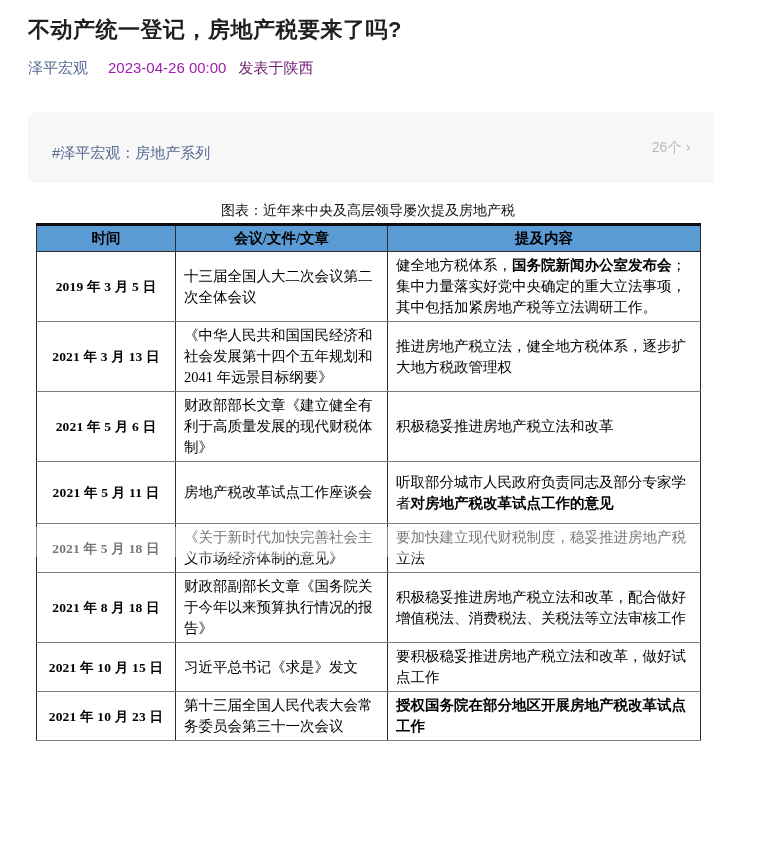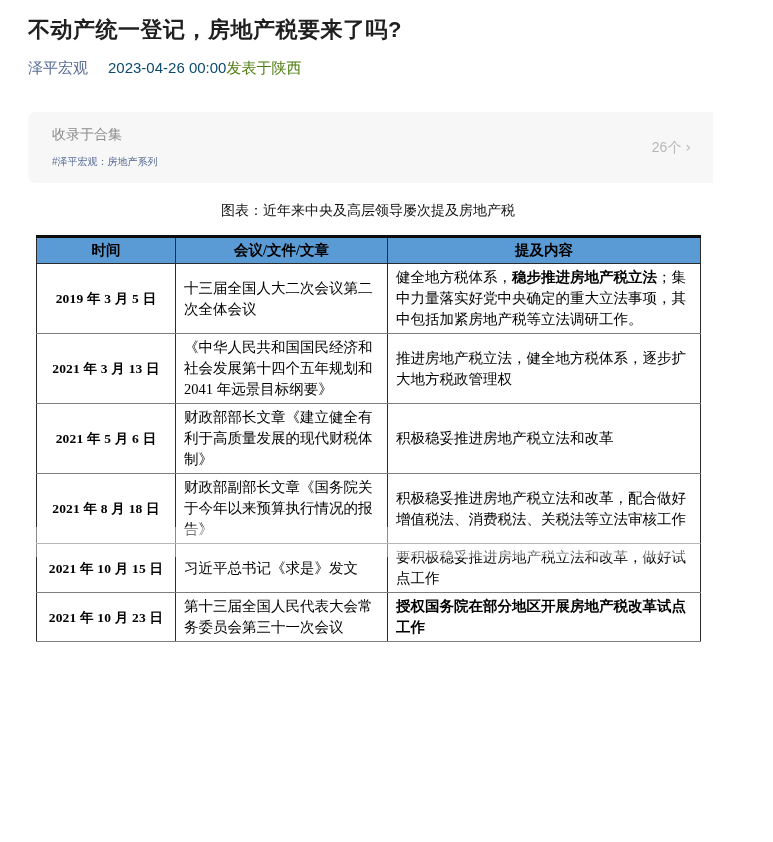--- a/index.html
+++ b/index.html
@@ -11,39 +11,39 @@
     background:#ffffff;
     font-family:"Liberation Sans","DejaVu Sans",sans-serif;
     padding:14px 26px 0 28px;
   }
   .title {
     font-size:22px; line-height:32px; font-weight:700; color:#1f1f1f;
     letter-spacing:0.5px;
   }
   .meta { margin-top:13px; font-size:15px; }
   .meta .author { color:#576b95; margin-right:20px; cursor:pointer; }
-  .meta .date   { color:#0c4a6e; }
-  .meta .loc    { color:#4d7c0f; }
+  .meta .date   { color:#a21caf; margin-right:12px; }
+  .meta .loc    { color:#701a75; }
   .collection-card {
     margin-top:34px;
     width:719px; height:71px;
     background:#f7f7f7; border-radius:8px;
     display:flex; align-items:center; justify-content:space-between;
     padding:0 56px 0 24px;
     cursor:pointer;
   }
   .col-label { font-size:14px; color:#8c8c8c; }
-  .col-name  { font-size:10px; color:#576b95; margin-top:11px; }
+  .col-name  { font-size:15px; color:#576b95; margin-top:11px; }
   .col-right { font-size:14px; color:#b7b7b7; white-space:nowrap;margin-left:28px; }
   .col-right .chev { margin-left:4px; font-family:"DejaVu Sans",sans-serif; }
   .figure { margin-top:19px; margin-left:8px; width:664px; }
   .caption {
     width:664px; text-align:center;
     font-family:Liberation Sans, sans-serif;
-    font-size:14px; color:#111; margin-bottom:15px;
+    font-size:14px; color:#111; margin-bottom:3px;
   }
   table.policy {
     width:664px; table-layout:fixed; border-collapse:collapse;
     border:1px solid #333; border-top:3px solid #0d0d0d;
     font-family:"Liberation Serif","DejaVu Serif",serif;
   }
   col.c1{width:139px} col.c2{width:212px} col.c3{width:313px}
   thead th {
     background:#5b9bd5; color:#000; font-weight:700; font-size:14.5px;
     height:27px; text-align:center;
@@ -82,21 +82,20 @@
 
 <div class="page">
   <h1 class="title">不动产统一登记，房地产税要来了吗?</h1>
 
   <div class="meta">
     <span class="author">泽平宏观</span><span class="date">2023-04-26 00:00</span><span class="loc">发表于陕西</span>
   </div>
 
   <div class="collection-card">
     <div class="col-left">
-      <div class="col-label">收录于合集</div>
       <div class="col-name">#泽平宏观：房地产系列</div>
     </div>
     <div class="col-right">
       <span>26个</span><span class="chev">›</span>
     </div>
   </div>
 
   <div class="figure">
     <div class="caption">图表：近年来中央及高层领导屡次提及房地产税</div>
     <table class="policy">
@@ -109,31 +108,41 @@
         <tr>
           <th>时间</th>
           <th>会议/文件/文章</th>
           <th>提及内容</th>
         </tr>
       </thead>
       <tbody id="policy-tbody">
           <tr>
             <td class="date">2019 年 3 月 5 日</td>
             <td>十三届全国人大二次会议第二次全体会议</td>
-            <td><span>健全地方税体系，</span><span class="b">稳步推进房地产税立法</span><span>；集中力量落实好党中央确定的重大立法事项，其中包括加紧房地产税等立法调研工作。</span></td>
+            <td><span>健全地方税体系，</span><span class="b">国务院新闻办公室发布会</span><span>；集中力量落实好党中央确定的重大立法事项，其中包括加紧房地产税等立法调研工作。</span></td>
           </tr>
           <tr>
             <td class="date">2021 年 3 月 13 日</td>
             <td>《中华人民共和国国民经济和社会发展第十四个五年规划和 2041 年远景目标纲要》</td>
             <td><span>推进房地产税立法，健全地方税体系，逐步扩大地方税政管理权</span></td>
           </tr>
           <tr>
             <td class="date">2021 年 5 月 6 日</td>
             <td>财政部部长文章《建立健全有利于高质量发展的现代财税体制》</td>
             <td><span>积极稳妥推进房地产税立法和改革</span></td>
+          </tr>
+          <tr>
+            <td class="date">2021 年 5 月 11 日</td>
+            <td>房地产税改革试点工作座谈会</td>
+            <td><span>听取部分城市人民政府负责同志及部分专家学者</span><span class="b">对房地产税改革试点工作的意见</span></td>
+          </tr>
+          <tr>
+            <td class="date">2021 年 5 月 18 日</td>
+            <td>《关于新时代加快完善社会主义市场经济体制的意见》</td>
+            <td><span>要加快建立现代财税制度，稳妥推进房地产税立法</span></td>
           </tr>
           <tr>
             <td class="date">2021 年 8 月 18 日</td>
             <td>财政部副部长文章《国务院关于今年以来预算执行情况的报告》</td>
             <td><span>积极稳妥推进房地产税立法和改革，配合做好增值税法、消费税法、关税法等立法审核工作</span></td>
           </tr>
           <tr>
             <td class="date">2021 年 10 月 15 日</td>
             <td>习近平总书记《求是》发文</td>
             <td><span>要积极稳妥推进房地产税立法和改革，做好试点工作</span></td>

